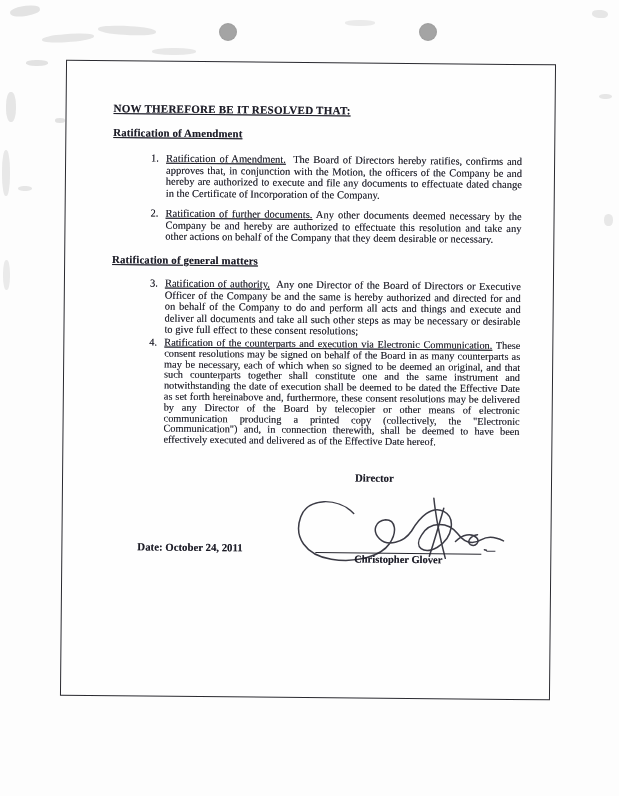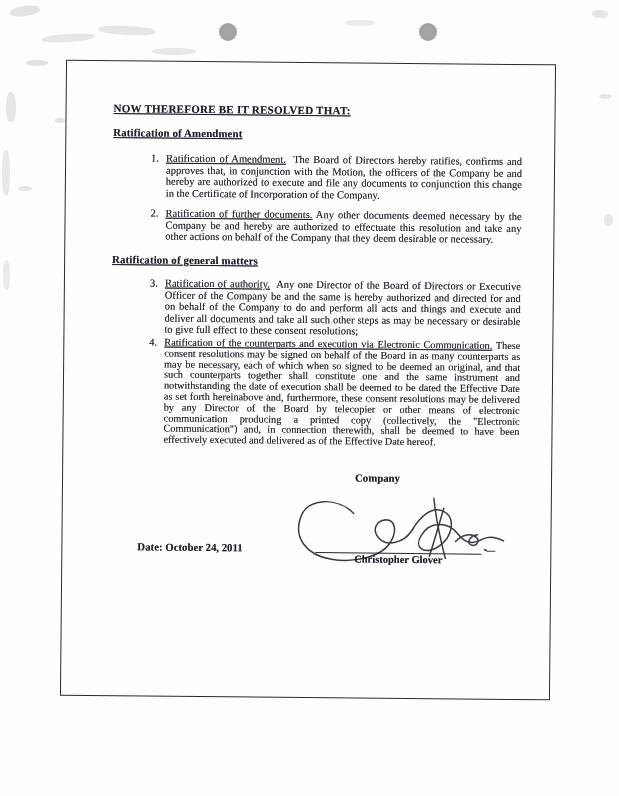--- a/index.html
+++ b/index.html
@@ -71,38 +71,38 @@
 <div class="hole" style="left:219px;top:23px;"></div>
 <div class="hole" style="left:419px;top:23px;"></div>
 
 <div class="sheet">
 
   <div class="h-main ink">NOW THEREFORE BE IT RESOLVED THAT:</div>
 
   <div class="h-sec ink" style="top:65px;">Ratification of Amendment</div>
 
   <div class="item ink" style="top:91px;">
-    <span class="num">1.</span><span class="lead">Ratification of Amendment.</span>&nbsp; <span>The Board of Directors hereby ratifies, confirms and approves that, in conjunction with the Motion, the officers of the Company be and hereby are authorized to execute and file any documents to conjunction this change in the Certificate of Incorporation of the Company.</span>
+    <span class="num">1.</span><span class="lead">Ratification of Amendment.</span>&nbsp; <span>The Board of Directors hereby ratifies, confirms and approves that, in conjunction with the Motion, the officers of the Company be and hereby are authorized to execute and file any documents to effectuate dated change in the Certificate of Incorporation of the Company.</span>
   </div>
 
   <div class="item ink" style="top:146px;">
     <span class="num">2.</span><span class="lead">Ratification of further documents.</span> <span>Any other documents deemed necessary by the Company be and hereby are authorized to effectuate this resolution and take any other actions on behalf of the Company that they deem desirable or necessary.</span>
   </div>
 
   <div class="h-sec ink" style="top:192px;">Ratification of general matters</div>
 
   <div class="item ink" style="top:216px;">
     <span class="num">3.</span><span class="lead">Ratification of authority.</span>&nbsp; <span>Any one Director of the Board of Directors or Executive Officer of the Company be and the same is hereby authorized and directed for and on behalf of the Company to do and perform all acts and things and execute and deliver all documents and take all such other steps as may be necessary or desirable to give full effect to these consent resolutions;</span>
   </div>
 
   <div class="item tight ink" style="top:276px;">
     <span class="num">4.</span><span class="lead">Ratification of the counterparts and execution via Electronic Communication.</span> <span>These consent resolutions may be signed on behalf of the Board in as many counterparts as may be necessary, each of which when so signed to be deemed an original, and that such counterparts together shall constitute one and the same instrument and notwithstanding the date of execution shall be deemed to be dated the Effective Date as set forth hereinabove and, furthermore, these consent resolutions may be delivered by any Director of the Board by telecopier or other means of electronic communication producing a printed copy (collectively, the "Electronic Communication") and, in connection therewith, shall be deemed to have been effectively executed and delivered as of the Effective Date hereof.</span>
   </div>
 
-  <div class="director ink">Company</div>
+  <div class="director ink">Director</div>
 
   <div class="dateline ink">Date: October 24, 2011</div>
 
   <svg class="sig-svg" viewBox="0 0 240 80" xmlns="http://www.w3.org/2000/svg">
     <g fill="none" stroke="#2b2b36" stroke-width="1.5" stroke-linecap="round" opacity="0.92">
       <path d="M 66,20 C 50,4 20,4 13,24 C 6,44 18,62 44,66 C 70,70 94,62 102,50
                C 110,38 108,26 98,26 C 88,27 84,37 92,45 C 100,53 116,49 124,37
                C 132,23 144,11 156,17 C 168,23 166,43 150,53 C 136,61 126,53 134,41
                C 142,27 160,27 170,39 C 176,47 184,51 194,45 C 202,40 210,43 216,46"></path>
       <path d="M 146,4 C 148,22 152,42 158,64"></path>

